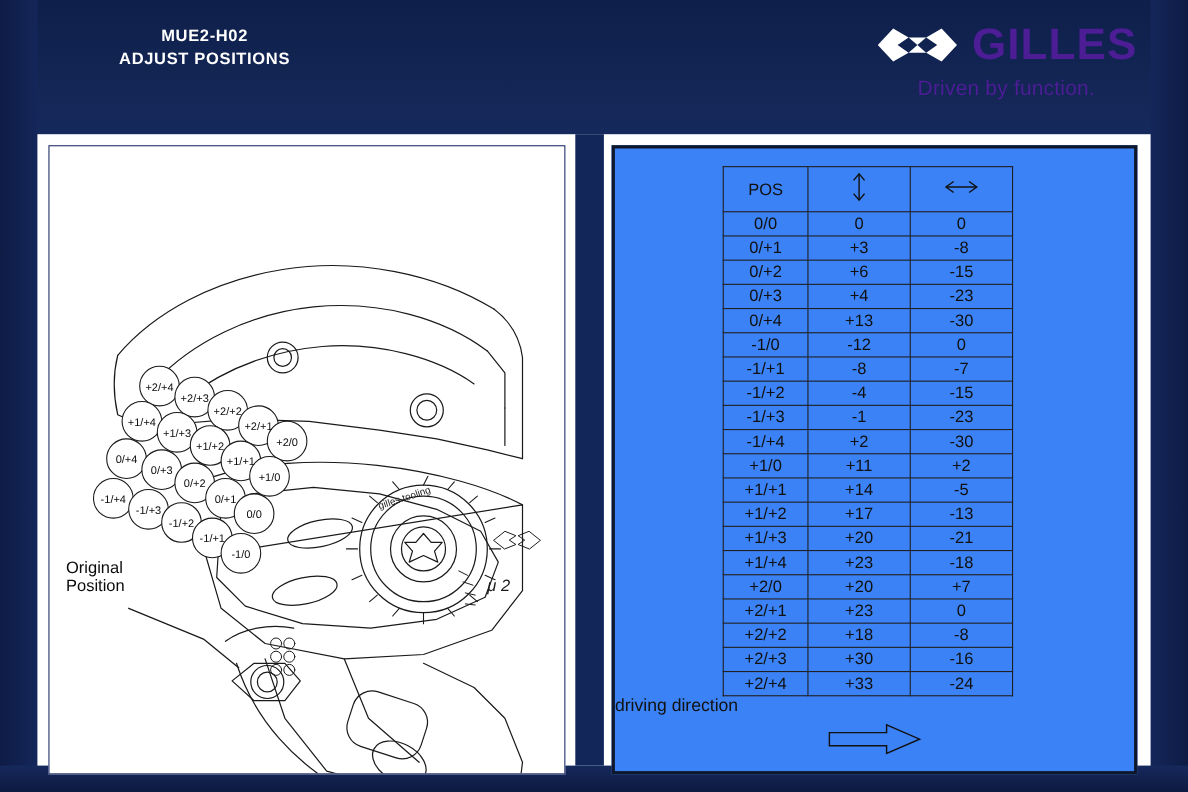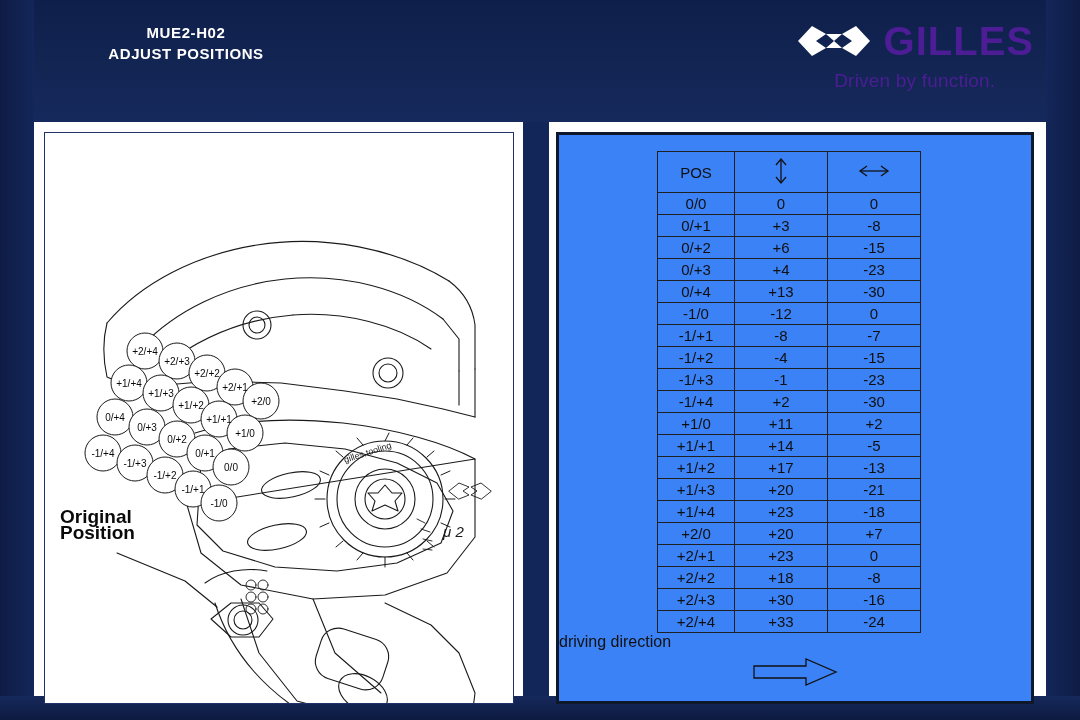--- a/index.html
+++ b/index.html
@@ -156,22 +156,22 @@
   
   .draw {
     position: absolute;
     left: 0; top: 0;
     width: 468px; height: 570px;
   }
   .orig-label {
     position: absolute;
     left: 15px;
     top: 376px;
-    font-size: 19px;
-    font-weight: bold;
+    font-size: 15px;
+    font-weight: normal;
     color: #0a0a0a;
     line-height: 16px;
   }
 </style>
 </head>
 <body>
 
 <div class="page">
 
   <div class="frame-top"></div>

